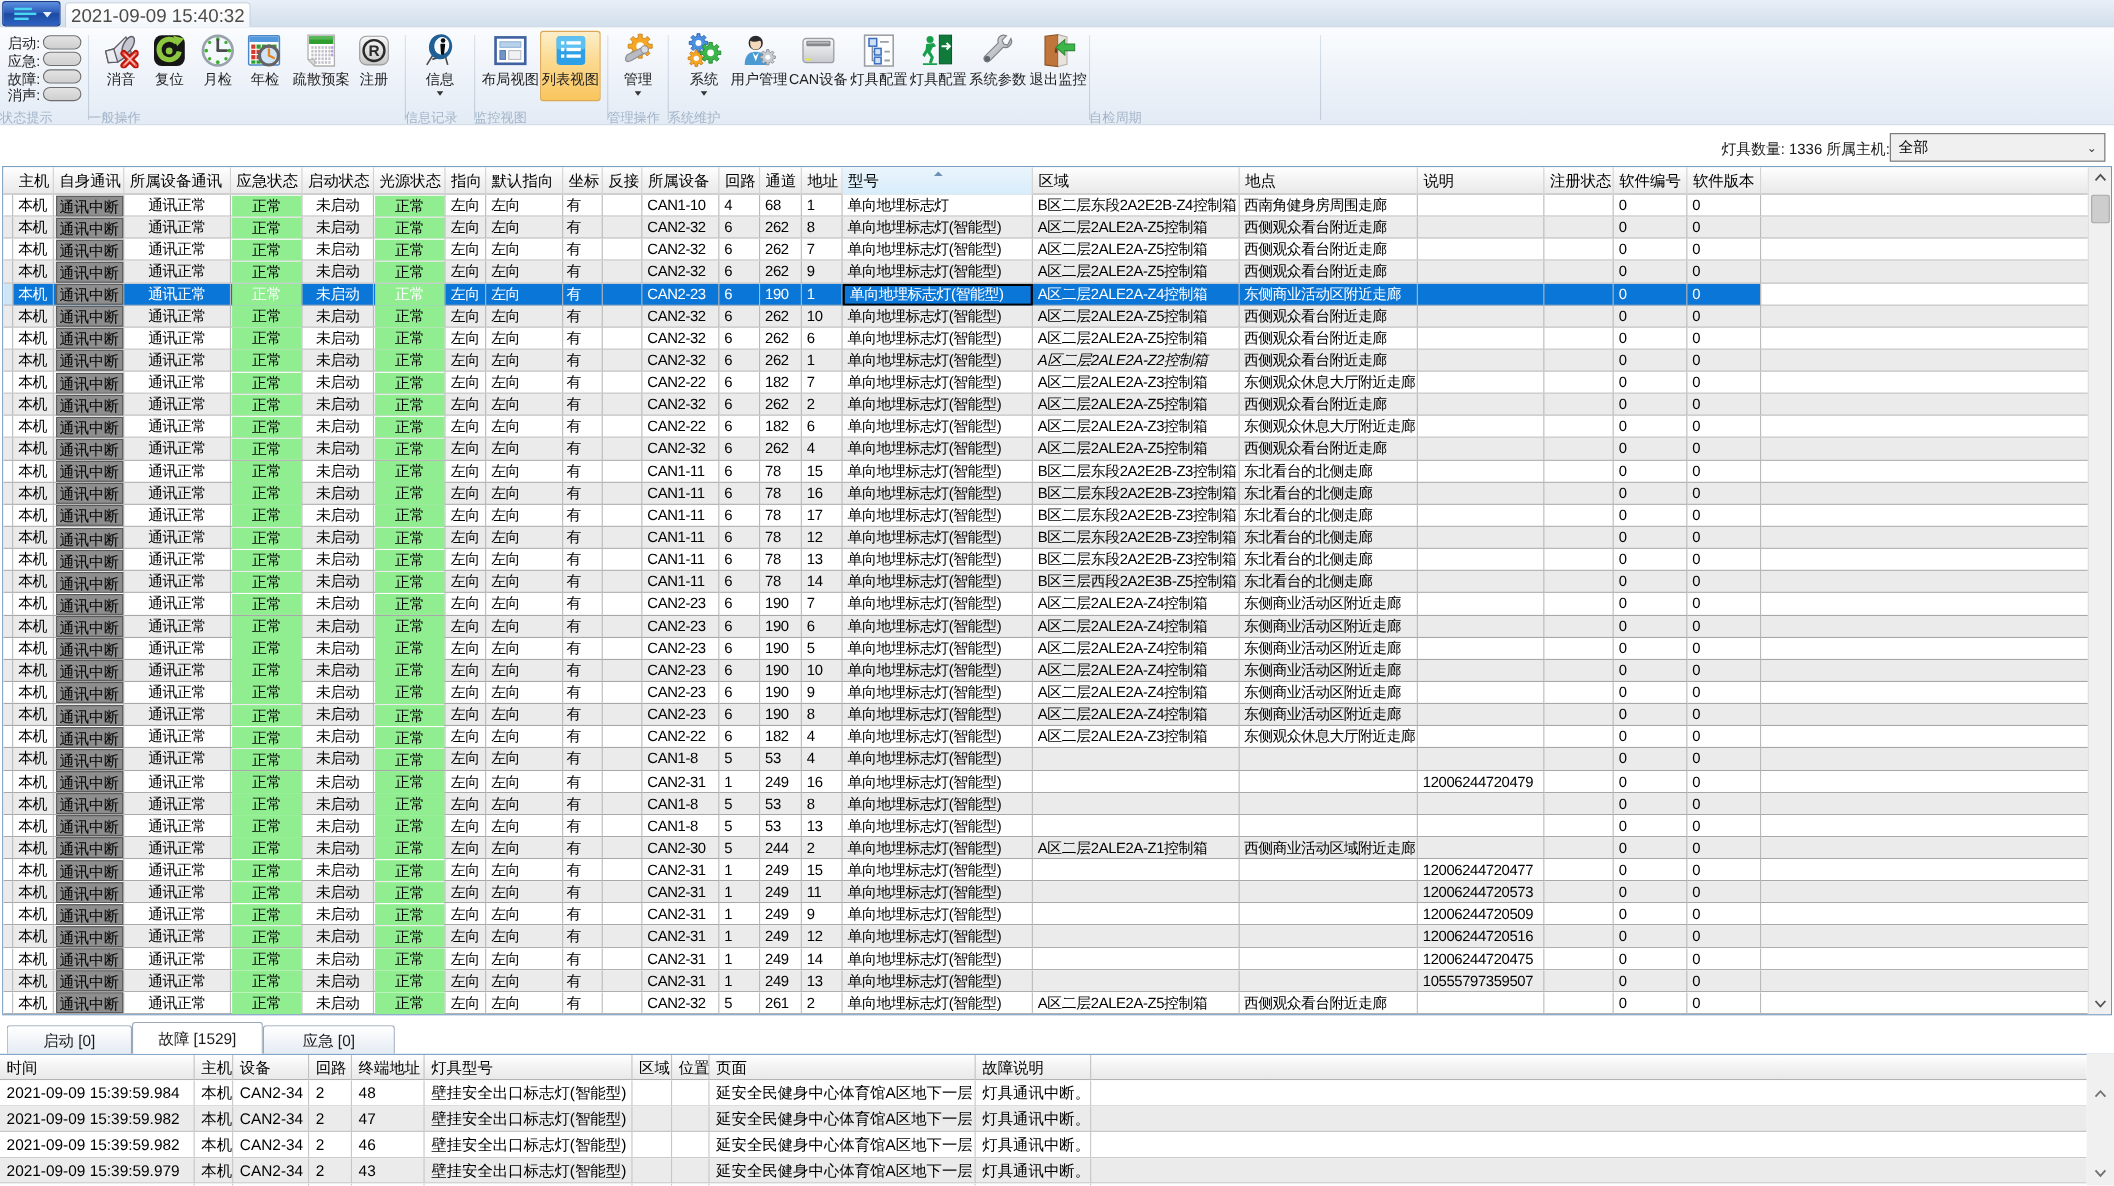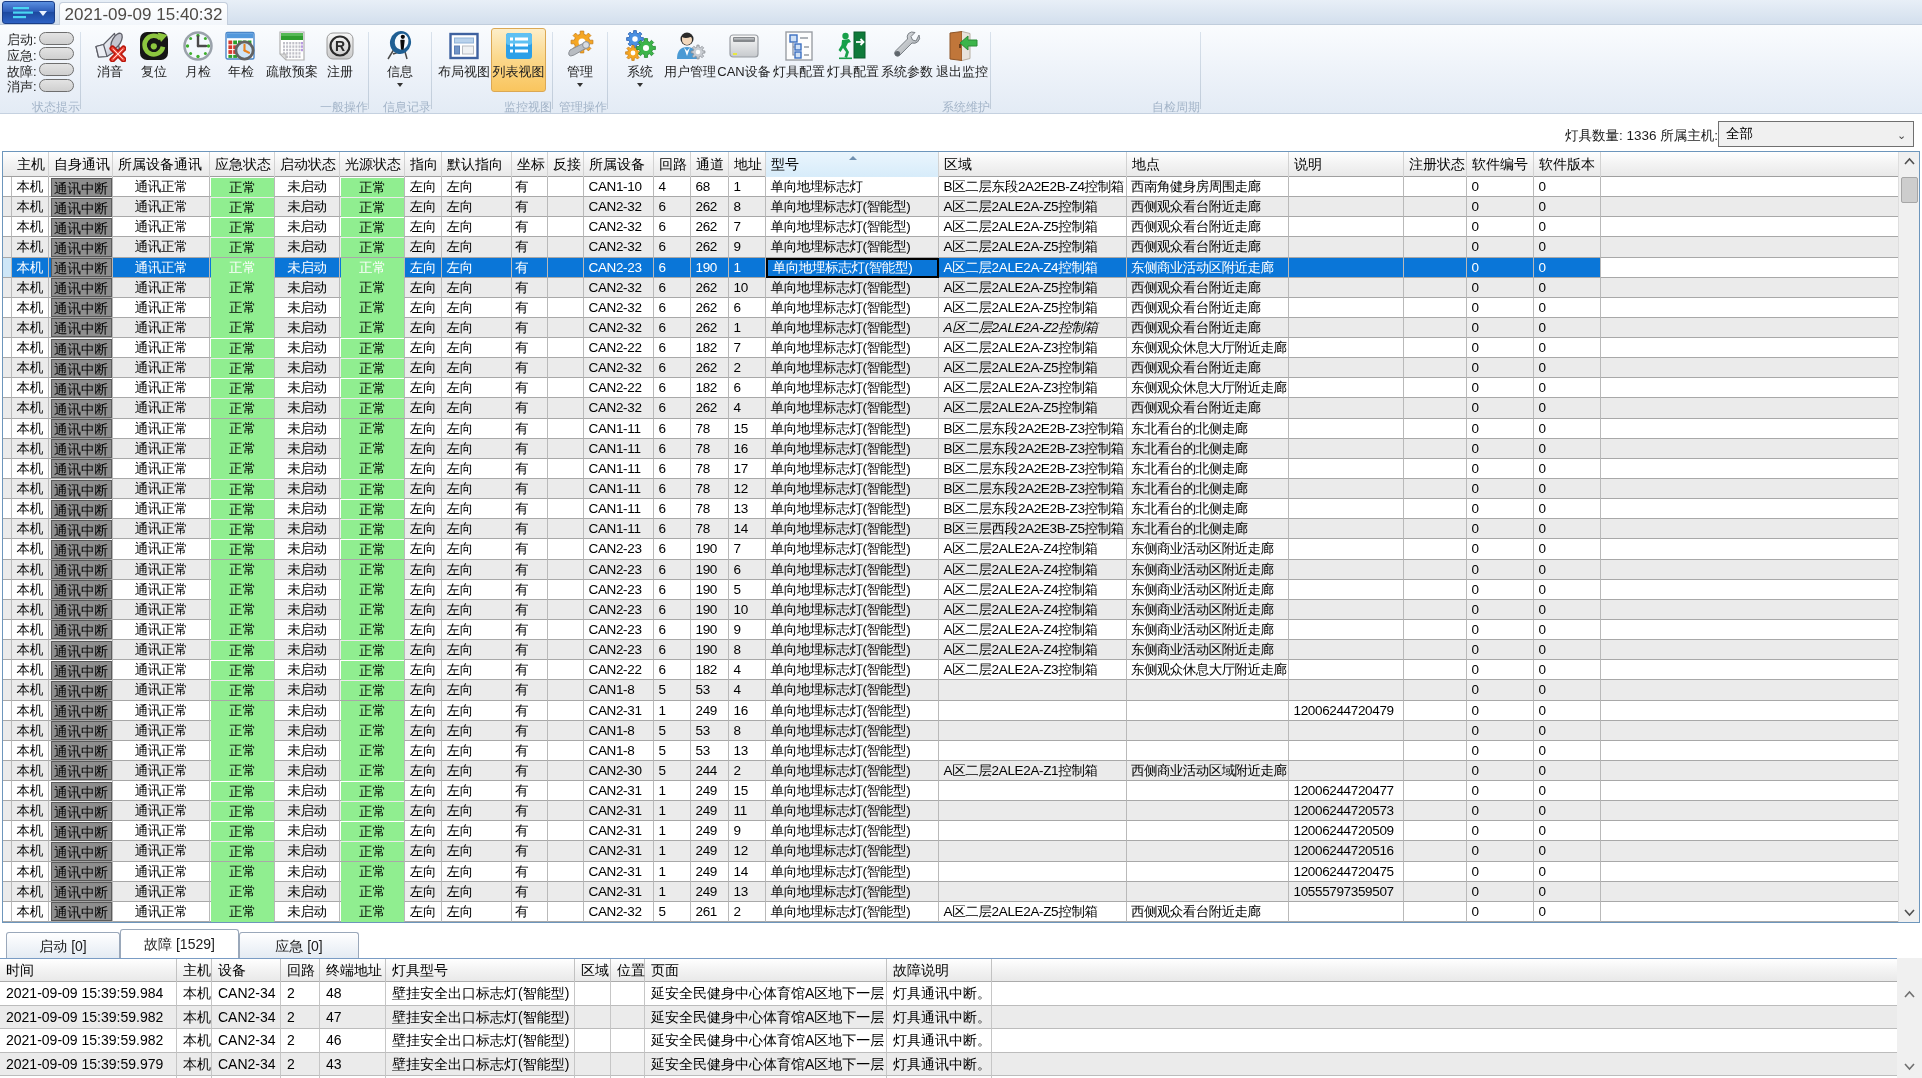--- a/index.html
+++ b/index.html
@@ -5,21 +5,21 @@
 html,body{width:1922px;height:1078px;overflow:hidden;font-family:"Liberation Sans",sans-serif;background:#fff}
 .abs{position:absolute}
 body{position:relative}
 
 #titlebar{left:0;top:0;width:1922px;height:25px;background:linear-gradient(#e8eff7,#d3dfed);border-bottom:1px solid #c0cddc}
 #appbtn{left:2px;top:1px;width:53px;height:23px;border-radius:3px;background:linear-gradient(#5a8fe0,#2d5cb8 45%,#1d4aa0 50%,#2d62c4);border:1px solid #1a3e88}
 #apptab{left:59px;top:2px;width:169px;height:23px;background:linear-gradient(#fff,#f2f6fb);border:1px solid #c4cedc;border-bottom:none;border-radius:4px 4px 0 0;color:#4e4a46;font-size:17px;text-align:center;line-height:23px}
 
 #ribbon{left:0;top:25px;width:1922px;height:89px;background:linear-gradient(#fafcfe,#edf2f9 55%,#e3ebf5);border-bottom:1px solid #c5d1e0}
 .gsep{width:1px;background:linear-gradient(#d9e2ec,#bfcbd9);top:7px;height:77px}
-.glabel{top:74px;height:14px;font-size:12px;color:#a3b4c8;text-align:right}
+.glabel{top:74px;height:14px;font-size:12px;color:#a3b4c8;text-align:left}
 .rbtn{text-align:center;font-size:13px;color:#1e1e1e}
 .rbtn .ic{display:block;margin:0 auto}
 .rlab{display:block;margin-top:1px;white-space:nowrap}
 .dda{display:block;margin:2px auto 0;width:0;height:0;border-left:3.5px solid transparent;border-right:3.5px solid transparent;border-top:4px solid #333}
 .pilltxt{font-size:13px;color:#1e1e1e}
 .pill{width:35px;height:13px;border-radius:6.5px;background:linear-gradient(#e3e3e3,#cfcfcf);border:1px solid #6e6e6e}
 #chkpanel{font-size:13.5px;color:#2453c0;line-height:17.5px;white-space:nowrap}
 
 #subbar{left:0;top:114px;width:1922px;height:38px;background:#fff}
 #lampcount{top:127px;right:204px;font-size:13.5px;color:#1a1a1a}

